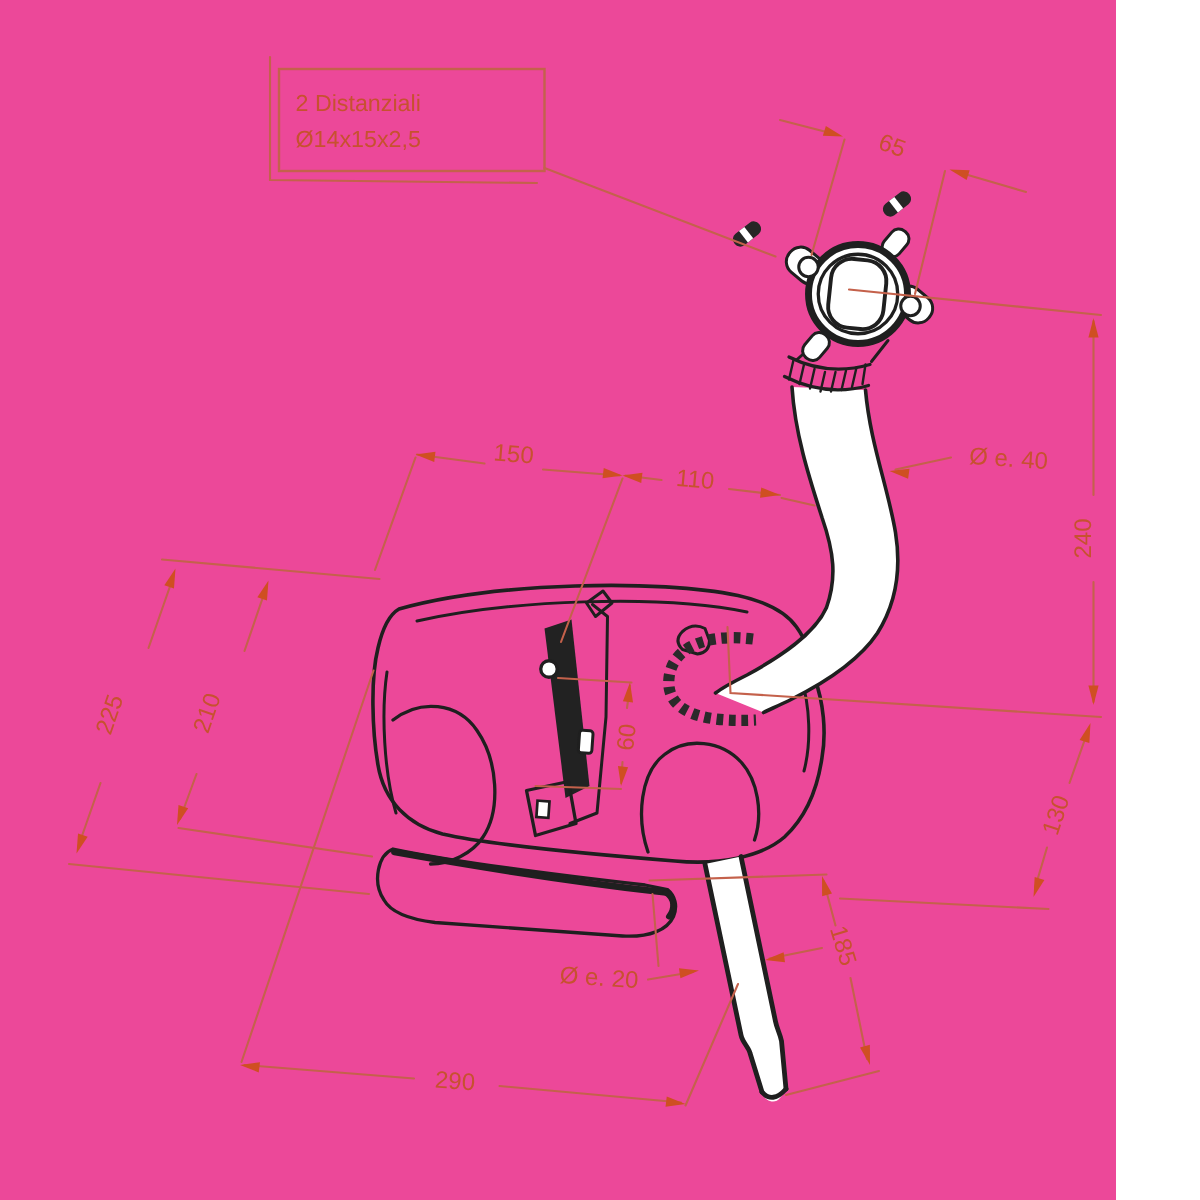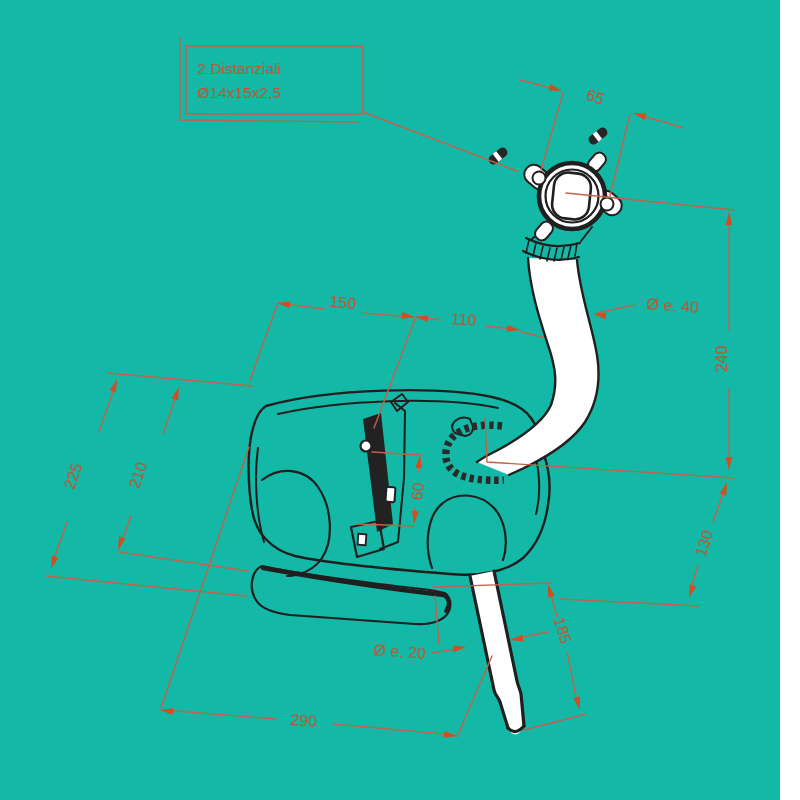--- a/index.html
+++ b/index.html
@@ -1,17 +1,17 @@
 <!DOCTYPE html>
 <html><head>
 <meta charset="utf-8">
 <style>
   html,body{margin:0;padding:0;background:#fff;}
-  .stage{position:relative;width:780px;height:800px;background:#14b8a6;overflow:hidden;
-         font-family:"Liberation Sans", sans-serif;}
+  .stage{position:relative;width:720px;height:800px;background:#ec4899;overflow:hidden;
+         font-family:"Liberation Sans", sans-serif;padding-left:24px;}
   svg{position:absolute;left:0;top:0;}
   .dim-text{font-family:"Liberation Sans", sans-serif;font-size:16px;fill:#c7512f;}
   .box-text{font-family:"Liberation Sans", sans-serif;font-size:15.5px;fill:#c7512f;}
   .blk{stroke:#1f1f1f;fill:none;stroke-linecap:round;stroke-linejoin:round;}
   .red{stroke:#c4614b;stroke-width:1.4;fill:none;stroke-linecap:round;}
 </style>
 </head>
 <body>
 
 <div class="stage">

